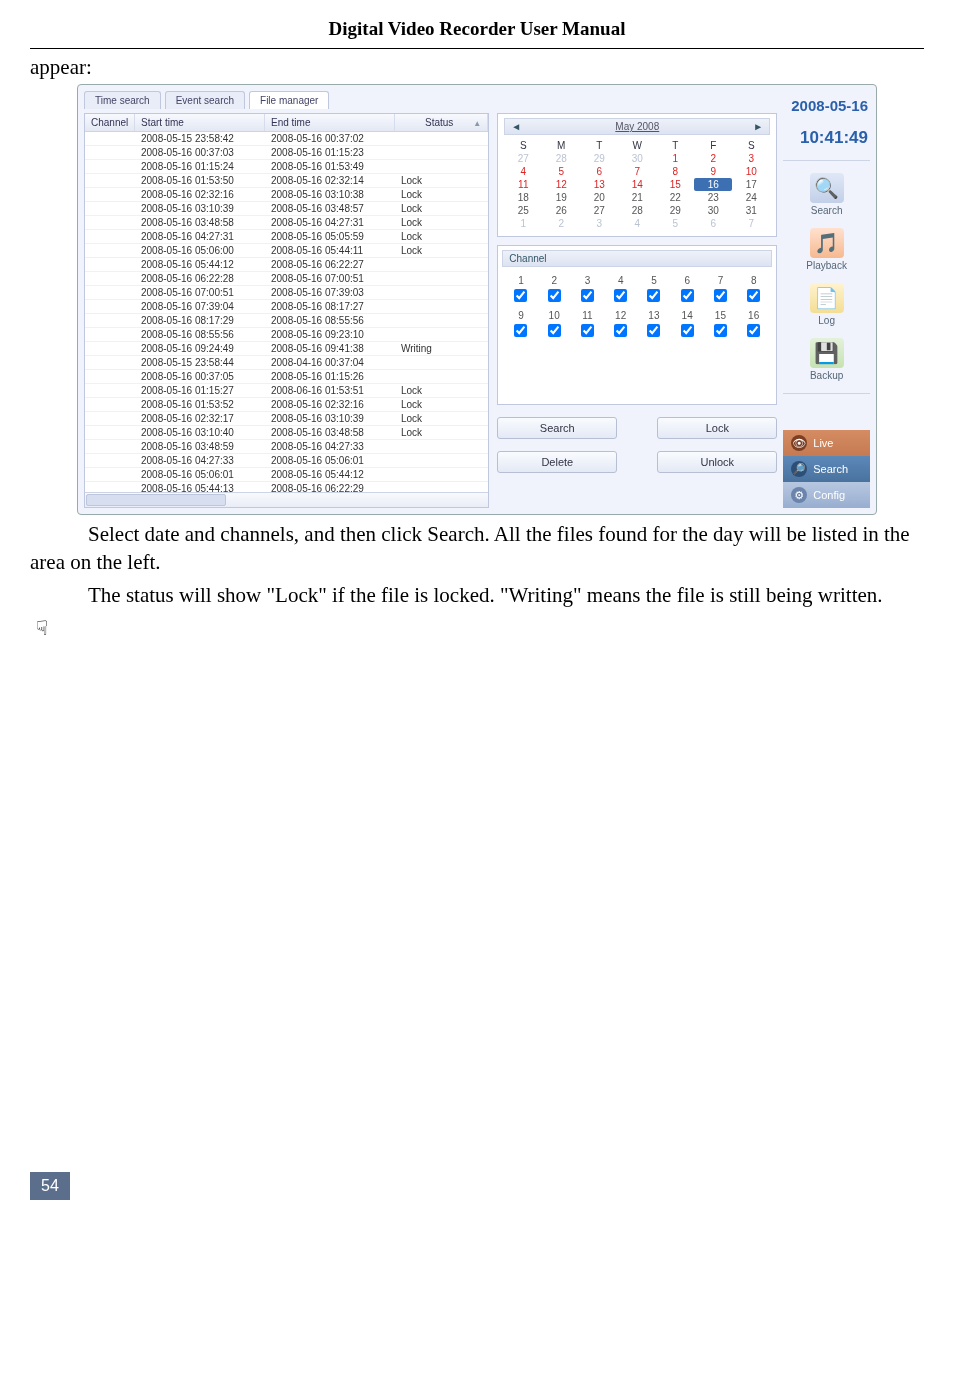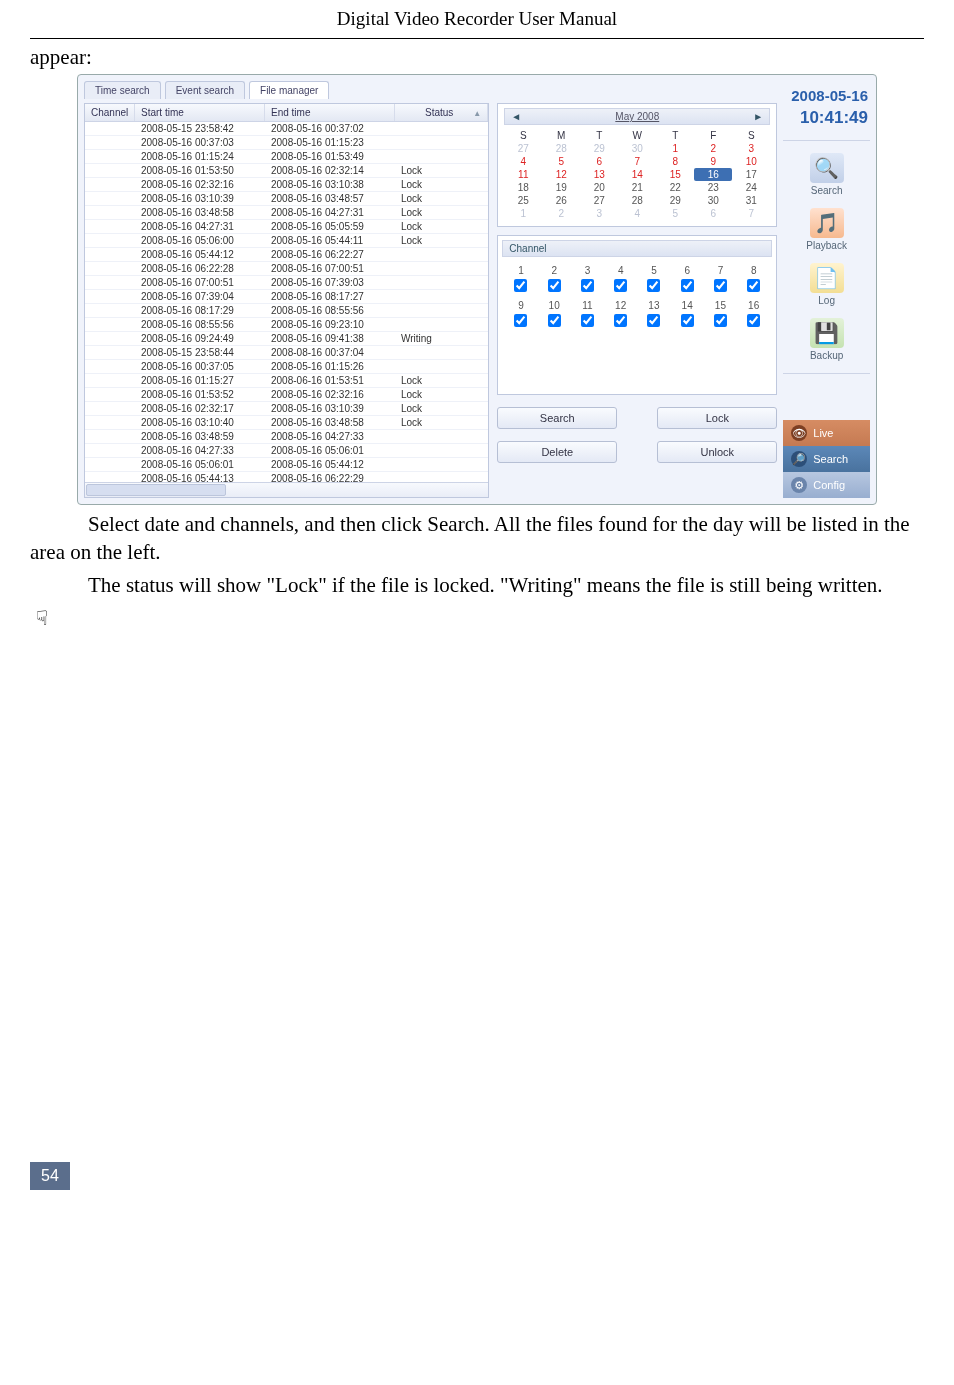--- a/index.html
+++ b/index.html
@@ -1,19 +1,19 @@
 <!DOCTYPE html>
 <html><head>
 <meta charset="utf-8">
 <style>
   * { box-sizing: border-box; }
   html, body { margin: 0; padding: 0; font-family: "Times New Roman", serif; font-size: 21px; background: #fff; color: #000; }
   .page { width: 954px; margin: 0 auto; padding: 0 30px 40px 30px; }
   .topbar { display: flex; align-items: center; }
-  .topbar .header-title { text-align: center; font-size: 19px; padding: 8px 0 8px 0; flex: 1; }
+  .topbar .header-title { text-align: center; font-size: 19px; padding: 18px 0 8px 0; flex: 1; font-weight: bold; }
   .hr { border-top: 1px solid #000; margin: 0 0 6px 0; }
   .appear { font-size: 21px; margin: 2px 0 4px 0; }
 
   
   .shot { width: 800px; margin: 0 auto 6px auto; background: #f0f3fb; border: 1px solid #9aa; border-radius: 4px; font-family: Tahoma, Arial, sans-serif; font-size: 10px; color: #333; display: flex; padding: 6px; gap: 6px; }
   .shot-left { flex: 1; display: flex; flex-direction: column; }
   .tabs { display: flex; gap: 4px; margin-bottom: 4px; }
   .tab { background: #e9edf7; border: 1px solid #bfc8de; border-bottom: none; padding: 3px 10px; border-radius: 3px 3px 0 0; color: #446; }
   .tab.active { background: #fff; }
   .split { display: flex; gap: 8px; }
@@ -52,21 +52,21 @@
   .chpanel .title { background: linear-gradient(#eef1f8,#dce3f2); border: 1px solid #cdd4e6; padding: 2px 6px; margin: 0 -4px 8px -4px; color: #356; }
   .chk-grid { display: grid; grid-template-columns: repeat(8, 1fr); row-gap: 8px; column-gap: 4px; justify-items: center; }
   .chk-item { display: flex; flex-direction: column; align-items: center; gap: 3px; font-size: 10px; color: #555; }
   .chk-item input { margin: 0; }
   .btnbar { display: flex; gap: 40px; justify-content: center; margin-top: 4px; }
   .btn { width: 120px; height: 22px; background: linear-gradient(#f9fbfe,#e4e9f5); border: 1px solid #b6bfd4; border-radius: 3px; display: inline-flex; align-items: center; justify-content: center; color: #334; font-size: 11px; }
 
   .shot-right { width: 118px; display: flex; flex-direction: column; gap: 6px; }
   .datebox { text-align: right; padding: 6px 2px; }
   .datebox .d1 { color: #2a5fab; font-weight: bold; font-size: 15px; }
-  .datebox .d2 { color: #2a5fab; font-weight: bold; font-size: 17px; margin-top: 4px; }
+  .datebox .d2 { color: #2a5fab; font-weight: bold; font-size: 17px; margin-top: 14px; }
   .sep { height: 1px; background: #cdd4e6; }
   .iconcol { display: flex; flex-direction: column; align-items: center; gap: 12px; padding: 6px 0; }
   .iconbtn { display: flex; flex-direction: column; align-items: center; gap: 2px; font-size: 10px; color: #567; }
   .iconbtn .ico { width: 34px; height: 30px; border-radius: 4px; display: flex; align-items: center; justify-content: center; font-size: 20px; }
   .ico.search { background: linear-gradient(#dfe8f7,#c1cfe8); color: #345; }
   .ico.play { background: linear-gradient(#ffe1cf,#f6b98f); color: #a65; }
   .ico.log { background: linear-gradient(#fff3cf,#f3de94); color: #a87; }
   .ico.bkp { background: linear-gradient(#e3f1d9,#c5e2b1); color: #587; }
 
   .navgrad { display: flex; flex-direction: column; gap: 0; margin-top: auto; }
@@ -209,21 +209,21 @@
                 </div>
                 <div class="row">
                   <div class="col-ch"></div>
                   <div class="col-st">2008-05-16 09:24:49</div>
                   <div class="col-et">2008-05-16 09:41:38</div>
                   <div class="col-sa">Writing</div>
                 </div>
                 <div class="row">
                   <div class="col-ch"></div>
                   <div class="col-st">2008-05-15 23:58:44</div>
-                  <div class="col-et">2008-08-16 00:37:04</div>
+                  <div class="col-et">2008-04-16 00:37:04</div>
                   <div class="col-sa"></div>
                 </div>
                 <div class="row">
                   <div class="col-ch"></div>
                   <div class="col-st">2008-05-16 00:37:05</div>
                   <div class="col-et">2008-05-16 01:15:26</div>
                   <div class="col-sa"></div>
                 </div>
                 <div class="row">
                   <div class="col-ch"></div>

